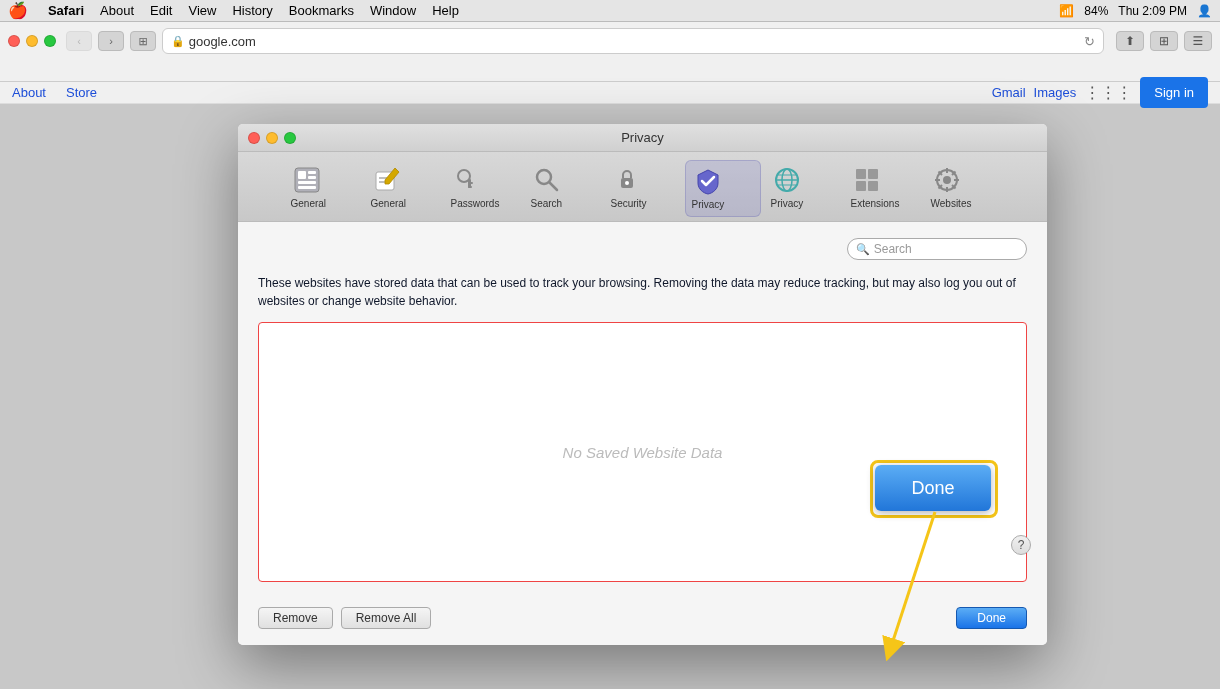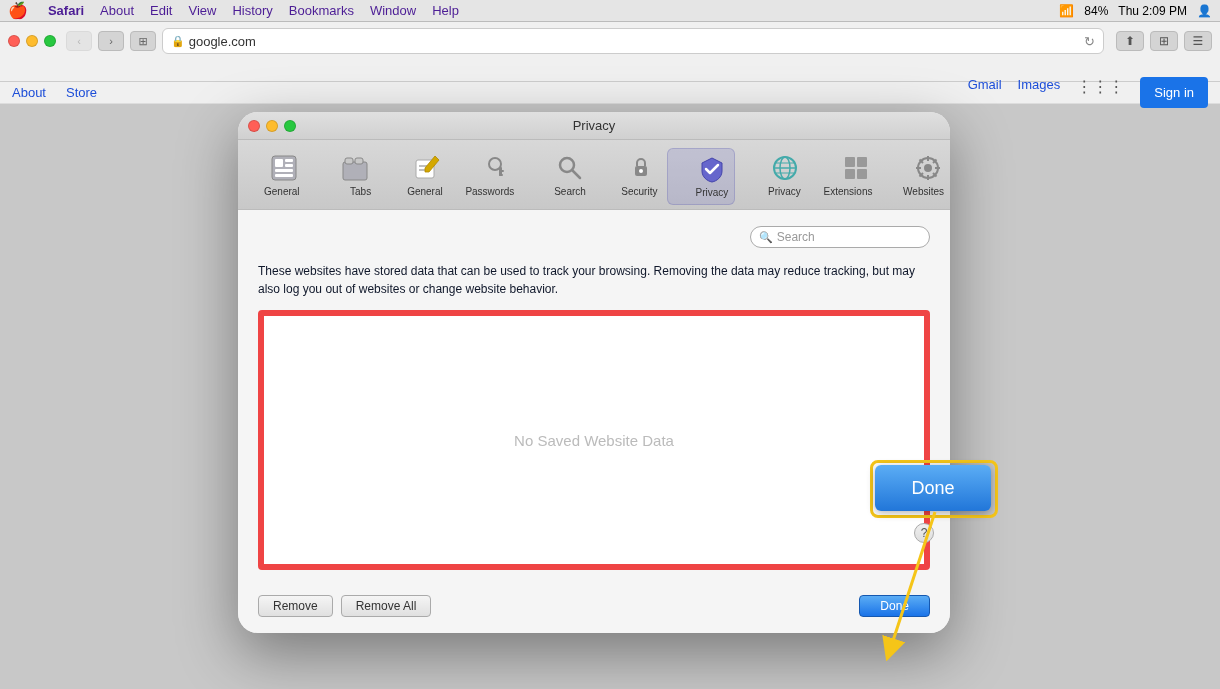--- a/index.html
+++ b/index.html
@@ -20,21 +20,21 @@
       align-items: center;
       padding: 0 8px;
       font-size: 13px;
       border-bottom: 1px solid #bbb;
       gap: 16px;
       position: relative;
       z-index: 100;
     }
     .menubar-item {
       font-size: 13px;
-      color: #4c1d95;
+      color: #000000;
       cursor: default;
     }
     .menubar-apple {
       font-size: 16px;
       margin-right: 4px;
     }
     .menubar-bold {
       font-weight: 600;
     }
     .menubar-right {
@@ -134,21 +134,22 @@
       gap: 20px;
     }
     .bookmark-item {
       font-size: 13px;
       color: #1d4ed8;
       cursor: pointer;
     }
     .bookmark-right {
       margin-left: auto;
       display: flex;
-      gap: 16px;
+      align-items: center;
+      gap: 8px;
     }
     .signin-btn {
       background: #1a73e8;
       color: white;
       border: none;
       border-radius: 4px;
       padding: 8px 14px;
       font-size: 13px;
       cursor: pointer;
     }
@@ -163,24 +164,24 @@
       width: 100%;
       height: calc(689px - 22px - 60px);
       background: #c8c8c8;
       position: relative;
     }
 
     
     .prefs-dialog {
       position: absolute;
       left: 238px;
-      top: 8px;
-      width: 712px;
+      top: 20px;
+      width: 809px;
       background: #ececec;
-      border-radius: 20px;
+      border-radius: 5px;
       box-shadow: 0 20px 60px rgba(0,0,0,0.4);
       overflow: hidden;
     }
     .prefs-titlebar {
       height: 28px;
       background: linear-gradient(to bottom, #e0e0e0, #d0d0d0);
       border-bottom: 1px solid #bbb;
       display: flex;
       align-items: center;
       justify-content: center;
@@ -201,21 +202,21 @@
       background: linear-gradient(to bottom, #d8d8d8, #c8c8c8);
       border-bottom: 1px solid #bbb;
       padding: 8px 0 4px 0;
       display: flex;
       justify-content: center;
       gap: 4px;
     }
     .prefs-tab {
       display: flex;
       flex-direction: column;
-      align-items: flex-end;
+      align-items: flex-start;
       width: 76px;
       padding: 4px 6px 6px 6px;
       border-radius: 6px;
       cursor: pointer;
       gap: 2px;
     }
     .prefs-tab.active {
       background: rgba(130,130,200,0.25);
       border: 1px solid rgba(100,100,180,0.3);
     }
@@ -259,26 +260,27 @@
     .desc-text {
       font-size: 12px;
       color: #0f172a;
       line-height: 1.5;
       margin-bottom: 12px;
     }
     .data-table {
       width: 100%;
       height: 260px;
       background: white;
-      border: 6px solid #ef4444;
+      border: 1px solid #ef4444;
       border-radius: 4px;
       display: flex;
       align-items: center;
       justify-content: center;
       margin-bottom: 12px;
+      font-style: italic;
     }
     .no-data-text {
       font-size: 15px;
       color: #bbb;
     }
     .bottom-row {
       display: flex;
       align-items: center;
       justify-content: space-between;
       margin-top: 25px;
@@ -404,30 +406,20 @@
             <rect x="5" y="5" width="8" height="8" rx="1" fill="white"></rect>
             <rect x="15" y="5" width="8" height="3" rx="1" fill="white"></rect>
             <rect x="15" y="10" width="8" height="3" rx="1" fill="white"></rect>
             <rect x="5" y="15" width="18" height="3" rx="1" fill="white"></rect>
             <rect x="5" y="20" width="18" height="3" rx="1" fill="white"></rect>
           </svg>
         </div>
         <span class="prefs-tab-label">General</span>
       </div>
 
-      <div class="prefs-tab">
-        <div class="prefs-tab-icon">
-          <svg width="28" height="28" viewBox="0 0 28 28">
-            <rect x="2" y="8" width="24" height="18" rx="2" fill="#b0b0b8" stroke="#888" stroke-width="1"></rect>
-            <rect x="4" y="4" width="8" height="6" rx="2" fill="#c8c8c8" stroke="#888" stroke-width="1"></rect>
-            <rect x="14" y="4" width="8" height="6" rx="2" fill="#c8c8c8" stroke="#888" stroke-width="1"></rect>
-          </svg>
-        </div>
-        <span class="prefs-tab-label">Tabs</span>
-      </div>
 
       <div class="prefs-tab">
         <div class="prefs-tab-icon">
           <svg width="28" height="28" viewBox="0 0 28 28">
             <rect x="3" y="6" width="18" height="18" rx="2" fill="white" stroke="#aaa" stroke-width="1"></rect>
             <line x1="6" y1="12" x2="18" y2="12" stroke="#aaa" stroke-width="1.5"></line>
             <line x1="6" y1="16" x2="14" y2="16" stroke="#aaa" stroke-width="1.5"></line>
             <path d="M 22 2 L 26 6 L 16 18 L 12 18 L 12 14 Z" fill="#d4a800" stroke="#b08800" stroke-width="0.8"></path>
           </svg>
         </div>

